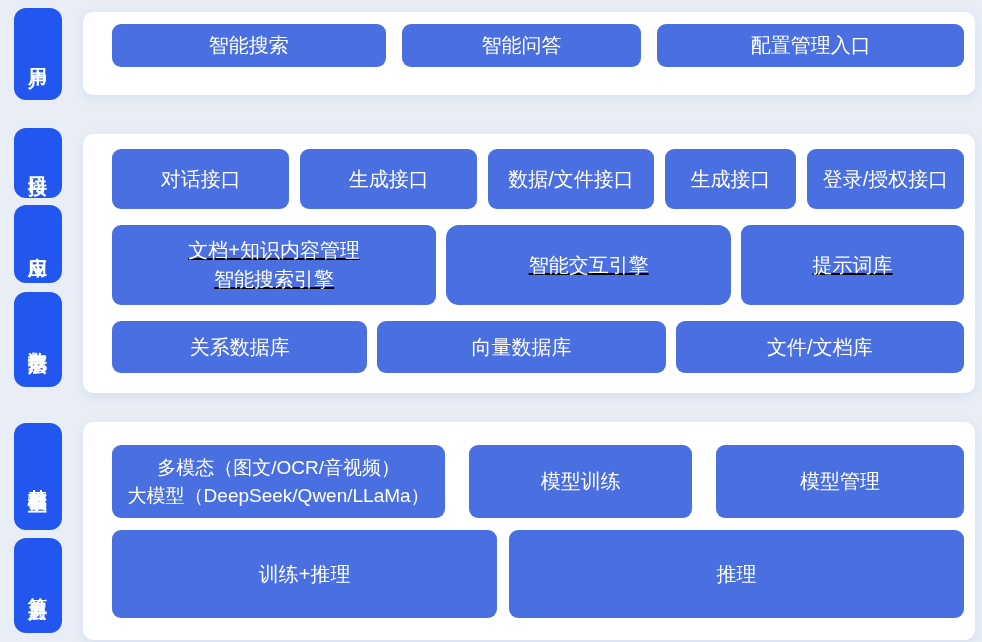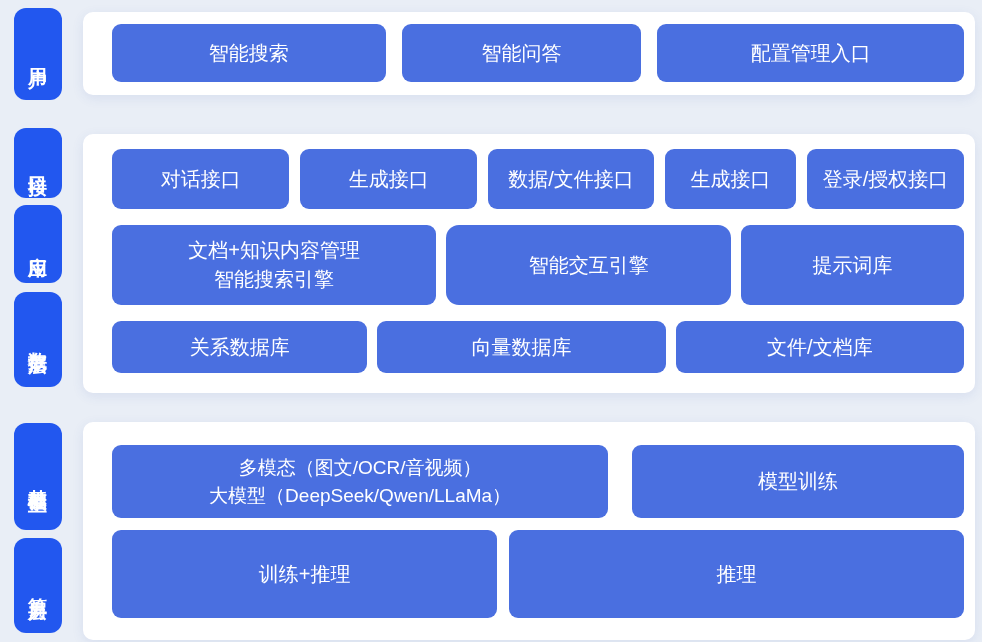--- a/index.html
+++ b/index.html
@@ -29,23 +29,23 @@
     position:absolute;left:83px;width:892px;
     background:var(--panel-bg);border-radius:10px;
     box-shadow:0 3px 12px rgba(60,90,180,.10);
     display:flex;flex-direction:column;justify-content:space-between;
   }
   .panel-1{top:12px;height:83px;padding:12px 11px 12px 29px;}
   .panel-2{top:134px;height:259px;padding:15px 11px 20px 29px;}
   .panel-3{top:422px;height:218px;padding:23px 11px 22px 29px;}
 
   .row{display:flex;width:100%;}
-  .r-user{height:58px;gap:16px;}
+  .r-user{height:43px;gap:16px;}
   .r-if{height:60px;gap:11px;}
-  .r-app{height:80px;gap:10px;}
+  .r-app{height:80px;gap:10px;text-decoration:underline;}
   .r-data{height:52px;gap:10px;}
   .r-model{height:73px;gap:24px;justify-content:center;}
   .r-compute{height:88px;gap:12px;}
 
   .btn{
     background:var(--btn-blue);border-radius:9px;color:var(--txt);
     display:flex;flex-direction:column;align-items:center;justify-content:center;
     font-size:20px;font-weight:500;text-align:center;line-height:1.45;
   }
   .btn .small{font-size:19px;}
@@ -105,20 +105,21 @@
     </div>
   </div>
 
   <div class="panel panel-3">
     <div class="row r-model">
       <div class="btn" style="flex:332 1 0;">
         <div class="small">多模态（图文/OCR/音视频）</div>
         <div class="small">大模型（DeepSeek/Qwen/LLaMa）</div>
       </div>
       <div class="btn" style="flex:222 1 0;">模型训练</div>
+      <div class="btn" style="flex:247 1 0;">模型管理</div>
     </div>
     <div class="row r-compute">
       <div class="btn" style="flex:387 1 0;">训练+推理</div>
       <div class="btn" style="flex:457 1 0;">推理</div>
     </div>
   </div>
 
 </div>
 
 </body></html>

